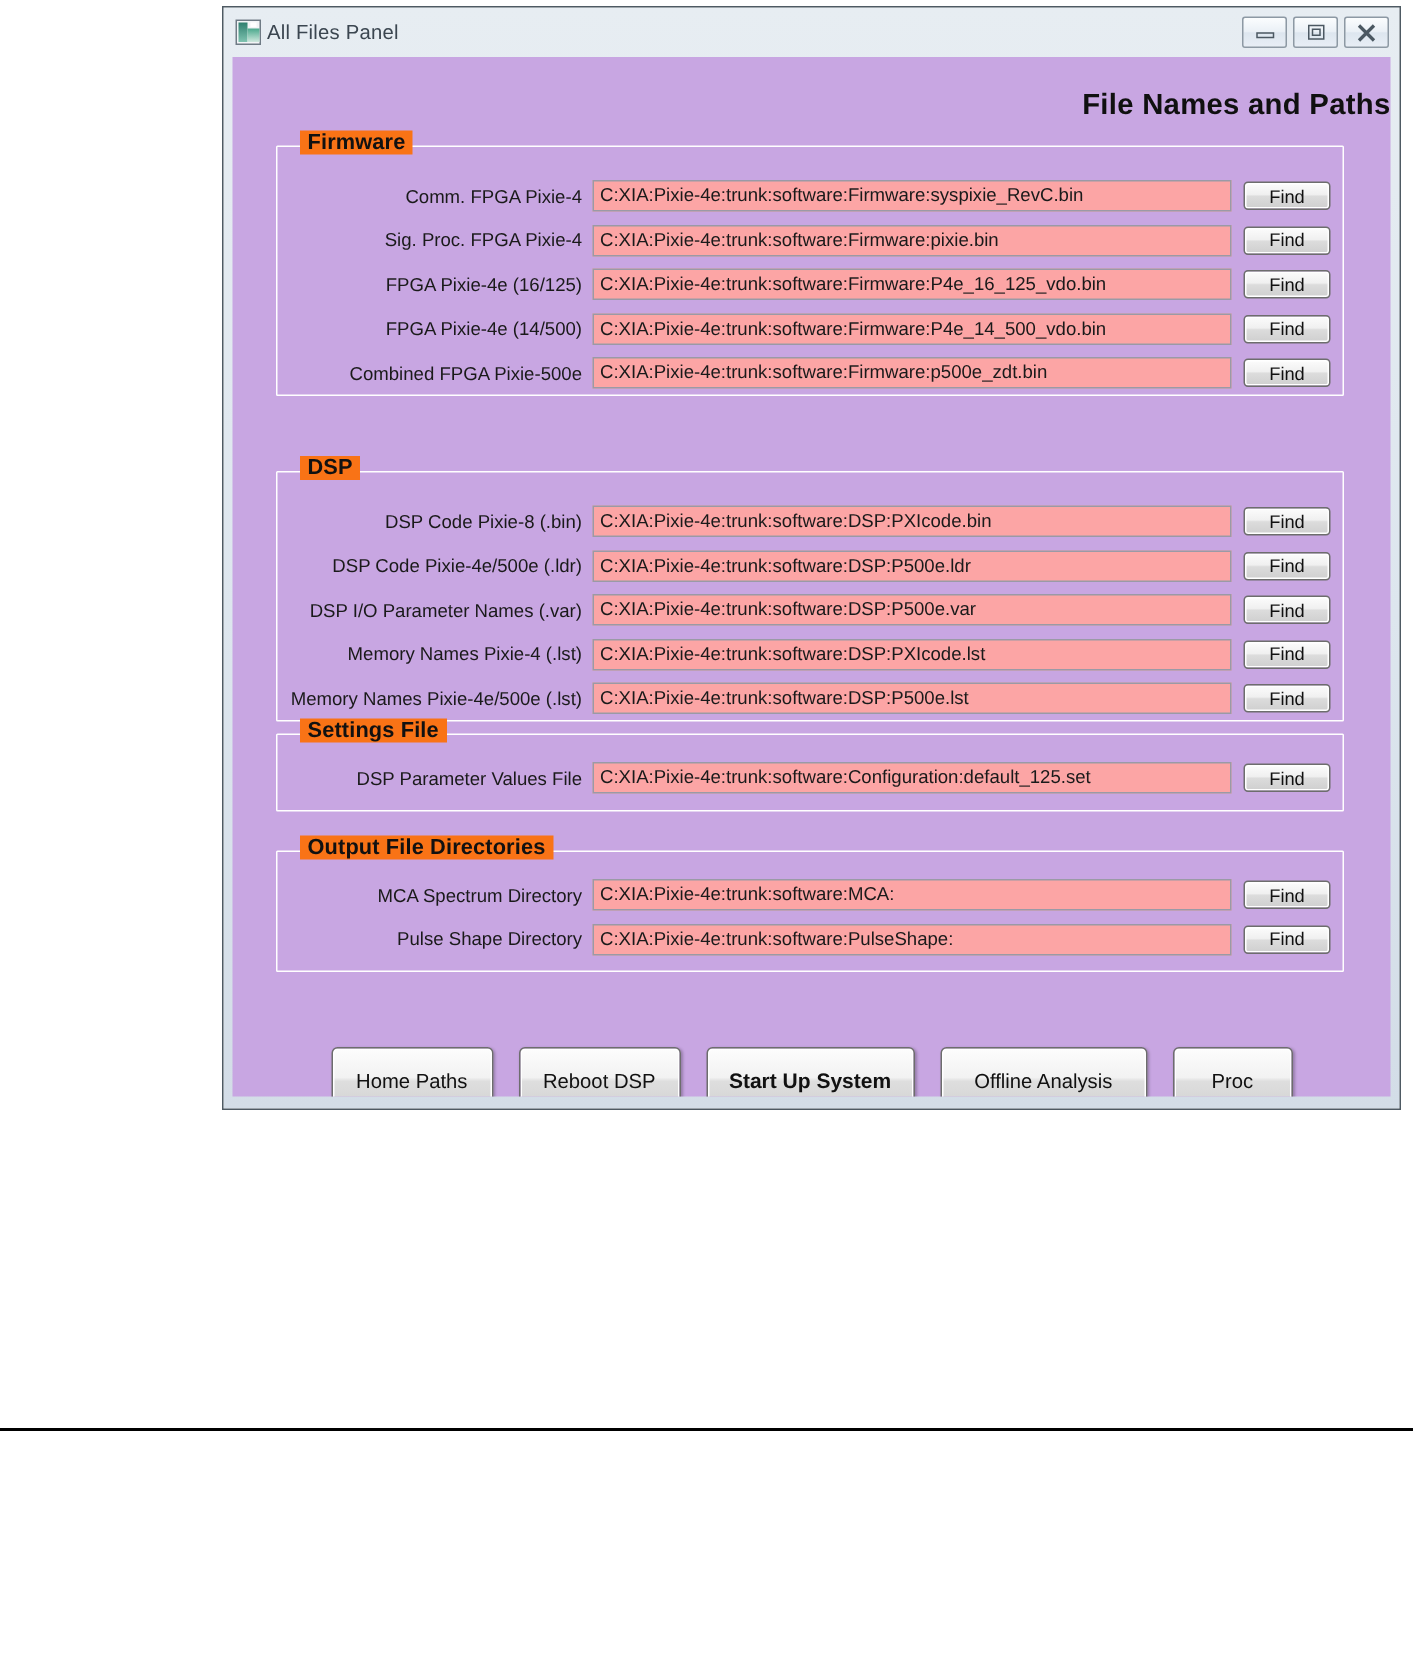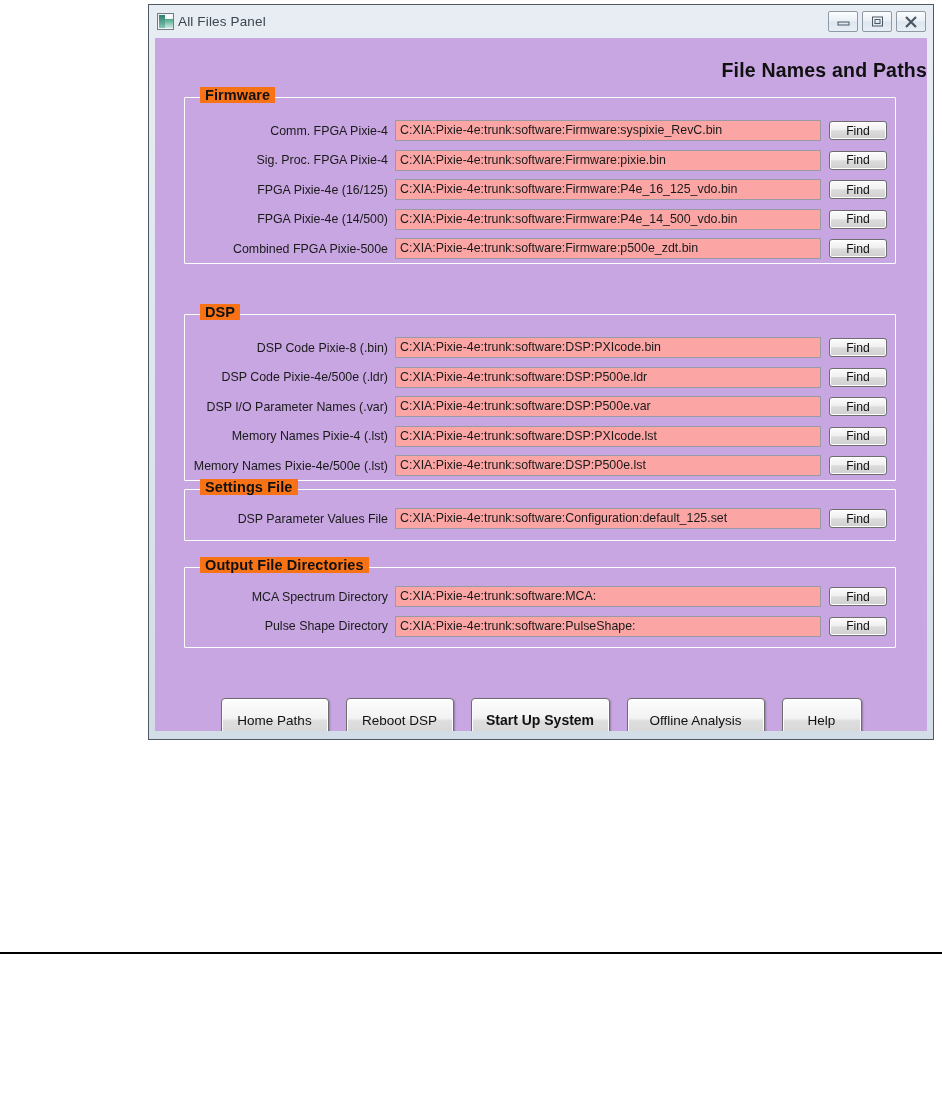--- a/index.html
+++ b/index.html
@@ -335,19 +335,19 @@
             <div class="find-btn">Find</div>
           </div>
         </div>
       </div>
 
     <div id="button-bar">
         <div class="action-btn" style="width: 108px;">Home Paths</div>
         <div class="action-btn" style="width: 108px;">Reboot DSP</div>
         <div class="action-btn bold" style="width: 139px;">Start Up System</div>
         <div class="action-btn" style="width: 138px;">Offline Analysis</div>
-        <div class="action-btn" style="width: 80px;">Help</div>
+        <div class="action-btn" style="width: 80px;">Proc</div>
       </div>
 
   </div>
 </div>
 
 <div id="page-rule"></div>
 
 </body></html>

